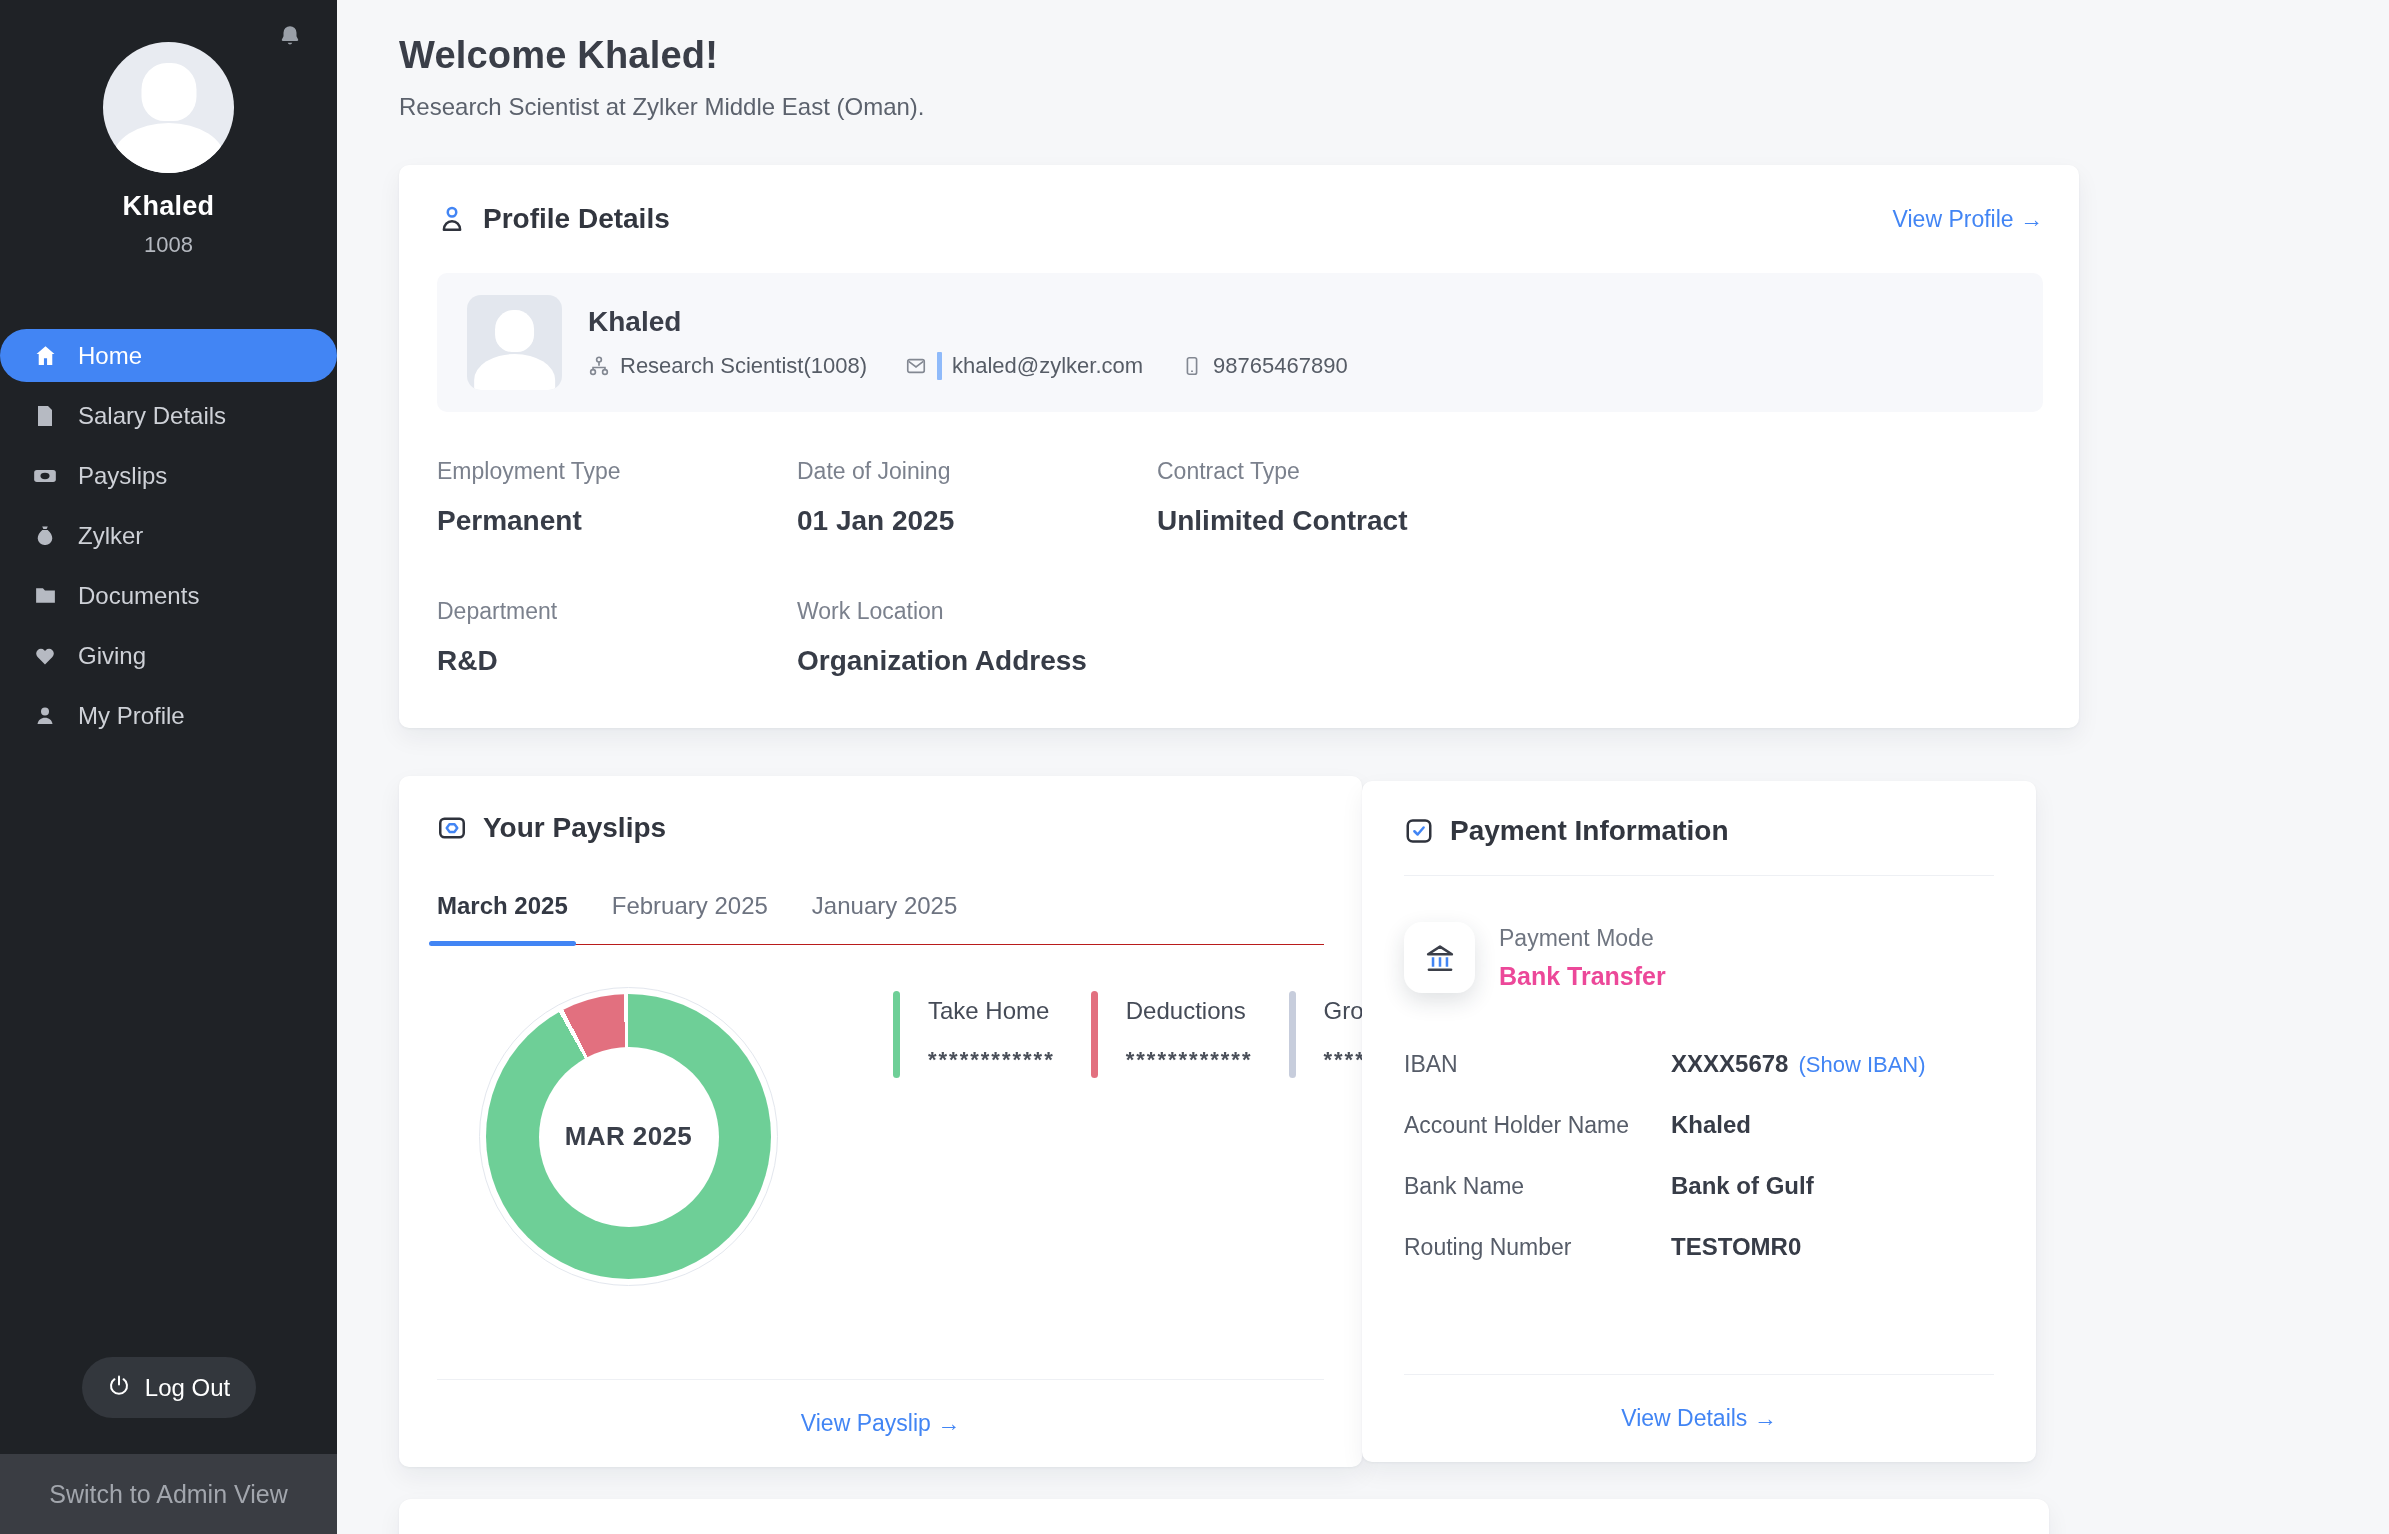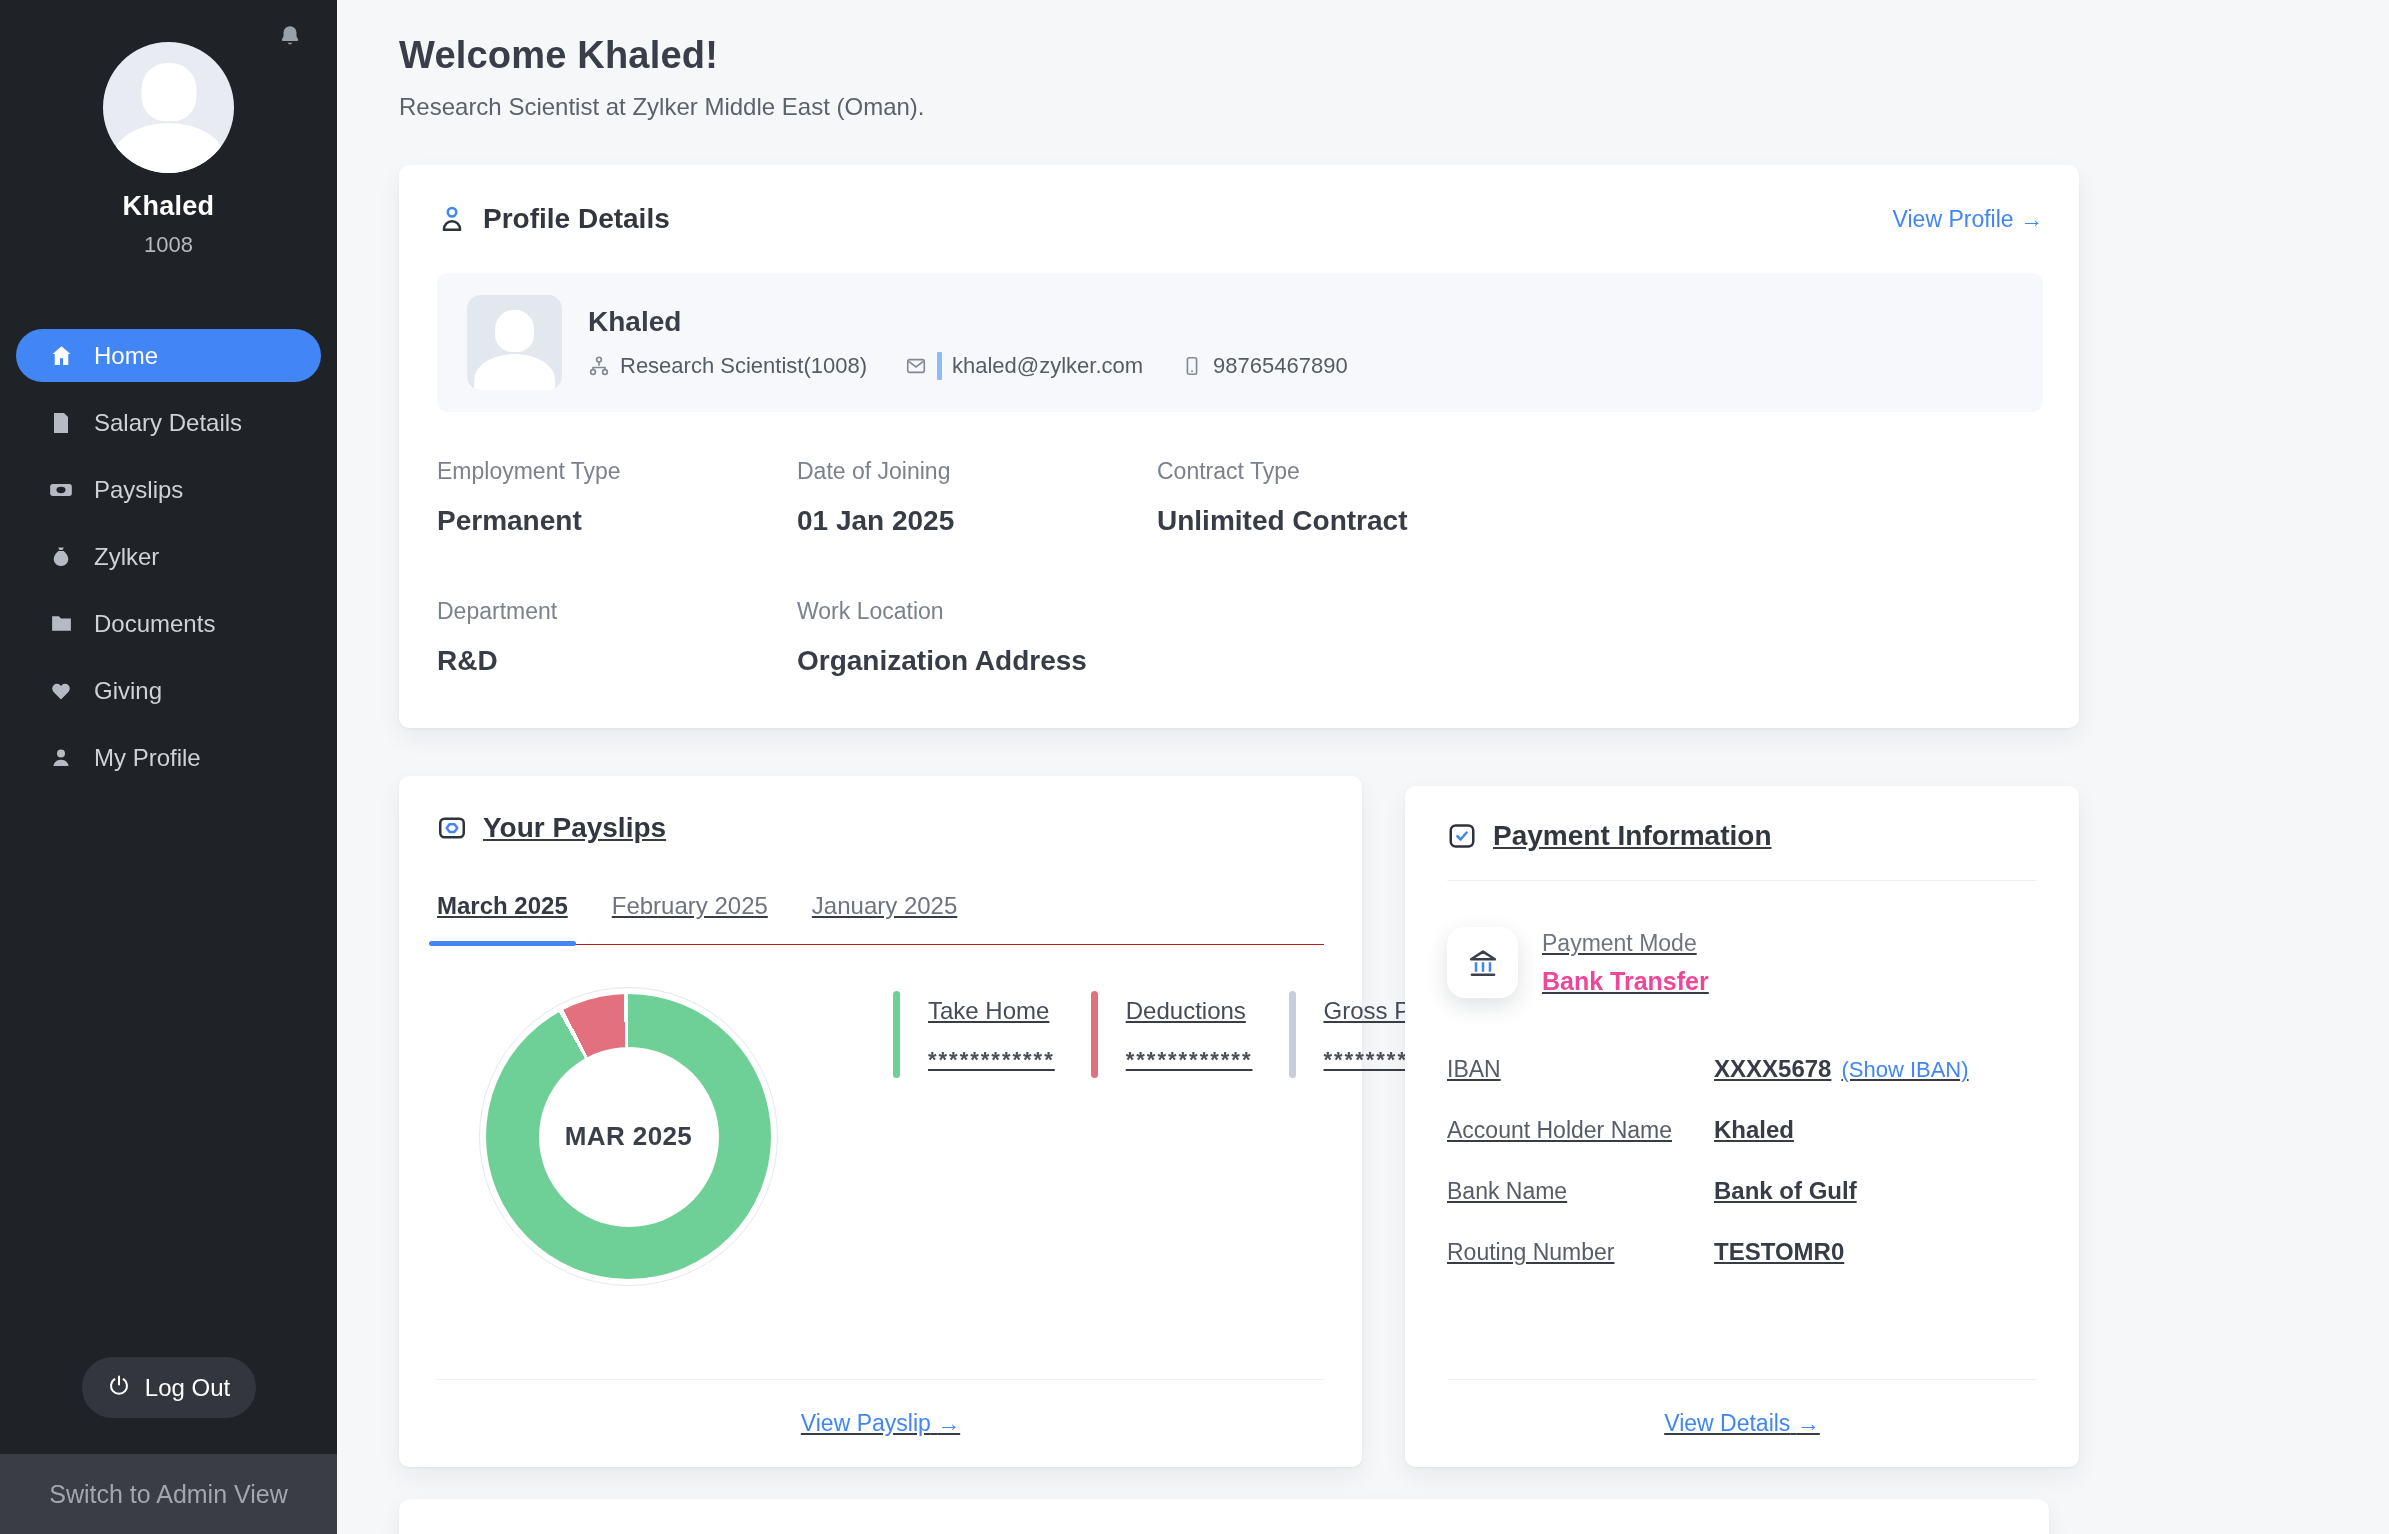--- a/index.html
+++ b/index.html
@@ -19,21 +19,21 @@
   }
   .bell { position:absolute; top:24px; right:34px; width:26px; height:26px; }
   .avatar-big {
     margin-top:42px; width:131px; height:131px; border-radius:50%;
     background:#e8ebf1; position:relative; overflow:hidden;
   }
   .sil-head { position:absolute; left:50%; top:16%; transform:translateX(-50%); width:42%; height:44%; background:#fff; border-radius:46% 46% 42% 42%; }
   .sil-body { position:absolute; left:50%; top:62%; transform:translateX(-50%); width:86%; height:55%; background:#fff; border-radius:50% 50% 0 0; }
   .sb-name { margin-top:18px; font-size:27px; font-weight:bold; letter-spacing:0.3px; }
   .sb-id { margin-top:10px; font-size:22px; color:#b4b8bf; }
-  .nav { margin-top:71px; width:100%; padding:0 16px; display:flex; flex-direction:column; gap:14px; }
+  .nav { margin-top:71px; width:100%; padding:0 0; display:flex; flex-direction:column; gap:7px; }
   .nav-item {
     height:53px; border-radius:27px; display:flex; align-items:center;
     padding-left:32px; gap:20px; cursor:pointer;
     color:#ced1d7; font-size:24px;
   }
   .nav-item .nicon { width:26px; height:26px; display:flex; align-items:center; justify-content:center; }
   .nav-item.active { background:#4285f4; color:#ffffff; }
   .logout-wrap { margin-top:auto; margin-bottom:36px; }
   .logout-btn {
     width:174px; height:61px; border-radius:31px; background:#33373d;
@@ -66,21 +66,21 @@
   .avatar-sq { width:95px; height:95px; border-radius:14px; background:#e3e7ee; position:relative; overflow:hidden; }
   .banner-name { font-size:28px; font-weight:bold; color:#3a3e49; }
   .banner-meta { margin-top:14px; display:flex; align-items:center; gap:38px; font-size:22px; color:#565c66; }
   .meta-item { display:flex; align-items:center; gap:10px; }
   .meta-icon { width:22px; height:22px; opacity:.85; }
   .caret { width:5px; height:28px; background:#8fbafa; border-radius:1px; }
   .fields { margin-top:46px; display:grid; grid-template-columns:360px 360px 360px; row-gap:61px; }
   .f-label { font-size:23px; color:#7b818d; }
   .f-value { margin-top:20px; font-size:28px; font-weight:bold; color:#373c47; }
   
-  .row2 { margin-top:48px; display:flex; gap:43px; align-items:flex-end;text-decoration:underline; }
+  .row2 { margin-top:48px; display:flex; align-items:center; }
   .payslips-card { width:963px; height:691px; padding:36px 38px 0 38px; display:flex; flex-direction:column; }
   .tabs { margin-top:48px; display:flex; gap:44px; border-bottom:1px solid #b91c1c; }
   .tab { font-size:24px; color:#6d7380; padding-bottom:24px; position:relative; cursor:pointer; }
   .tab.active { color:#343944; font-weight:bold; }
   .tab.active::after { content:""; position:absolute; left:-8px; right:-8px; bottom:-2px; height:5px; border-radius:3px; background:#4285f4; }
   .chart-zone { margin-top:42px; display:flex; }
   .donut-wrap { margin-left:42px; width:299px; height:299px; border:1px solid #e3e7ee; border-radius:50%; padding:6px; }
   .donut { width:285px; height:285px; border-radius:50%; position:relative; }
   .donut-hole {
     position:absolute; left:50%; top:50%; transform:translate(-50%,-50%);

